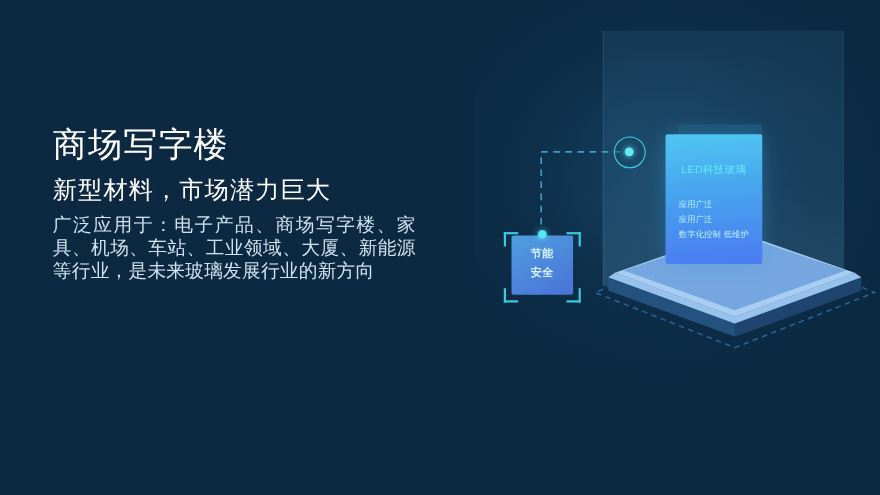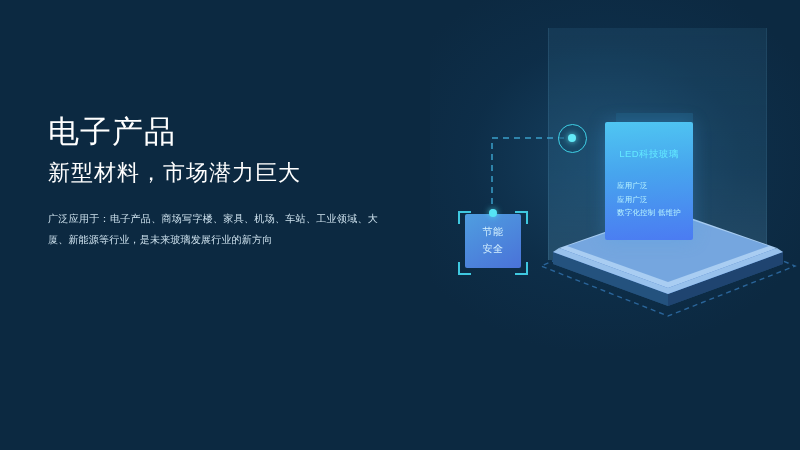--- a/index.html
+++ b/index.html
@@ -53,22 +53,21 @@
   }
   .title-line2 {
     font-size: 22px;
     line-height: 42px;
     color: #ffffff;
     font-weight: 400;
     letter-spacing: 1px;
     white-space: nowrap;
   }
   .body-text {
-    margin-top: 14px;
-    font-size: 10px;
+    font-size: 17px;
     line-height: 21px;
     color: #cfe3ef;
     width: 330px;
     text-align: justify;
     letter-spacing: 0.2px;
   }
 
   
   .illus {
     position: absolute;
@@ -168,20 +167,21 @@
   .badge-label {
     position: absolute;
     left: 0;
     top: 16px;
     width: 70px;
     text-align: center;
     font-size: 10px;
     line-height: 17px;
     color: #d6f2ff;
     letter-spacing: 0.5px;
+    font-weight: bold;
   }
   .badge-dot {
     position: absolute;
     left: 31px;
     top: 2px;
     width: 8px;
     height: 8px;
     border-radius: 50%;
     background: #56e4f5;
     box-shadow: 0 0 6px rgba(86,228,245,0.8);
@@ -279,18 +279,18 @@
       <div class="badge-dot"></div>
       <div class="corner tl"></div>
       <div class="corner tr"></div>
       <div class="corner bl"></div>
       <div class="corner br"></div>
     </div>
 
   </div>
 
   <div class="text-block">
-    <div class="title-line1">电子产品</div>
+    <div class="title-line1">商场写字楼</div>
     <div class="title-line2">新型材料，市场潜力巨大</div>
     <div class="body-text">广泛应用于：电子产品、商场写字楼、家具、机场、车站、工业领域、大厦、新能源等行业，是未来玻璃发展行业的新方向</div>
   </div>
 
 </div>
 
 </body></html>

